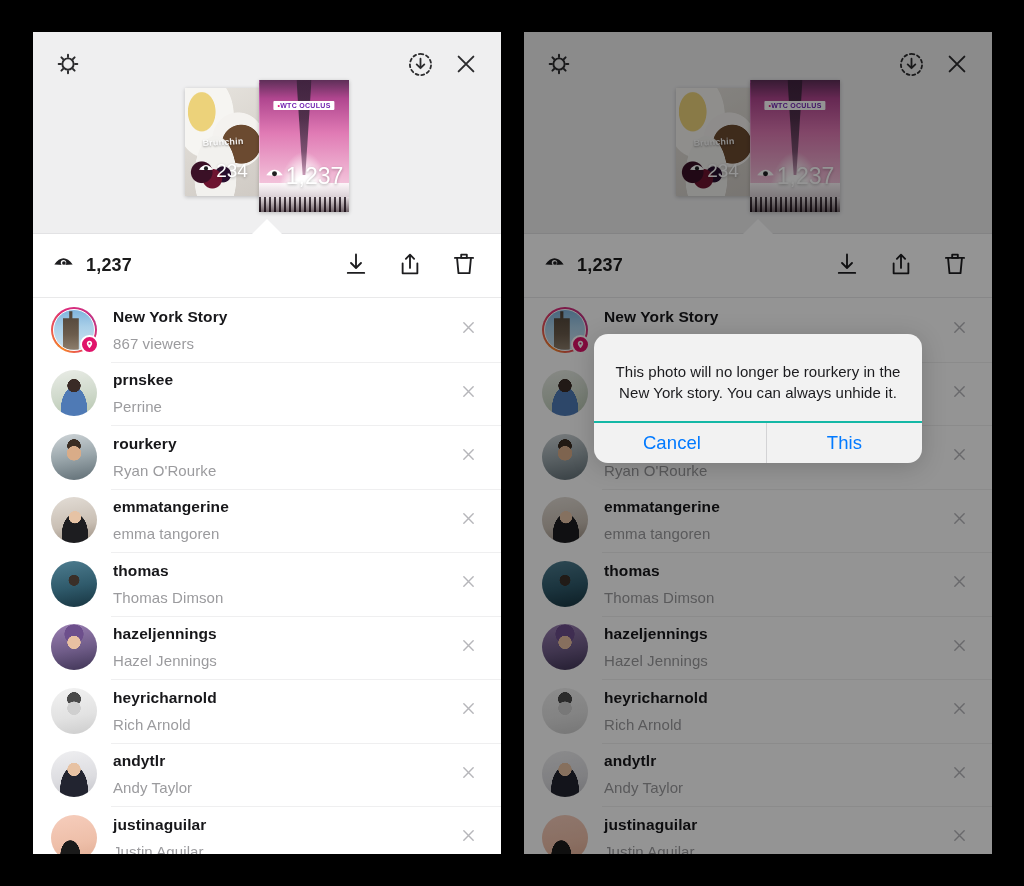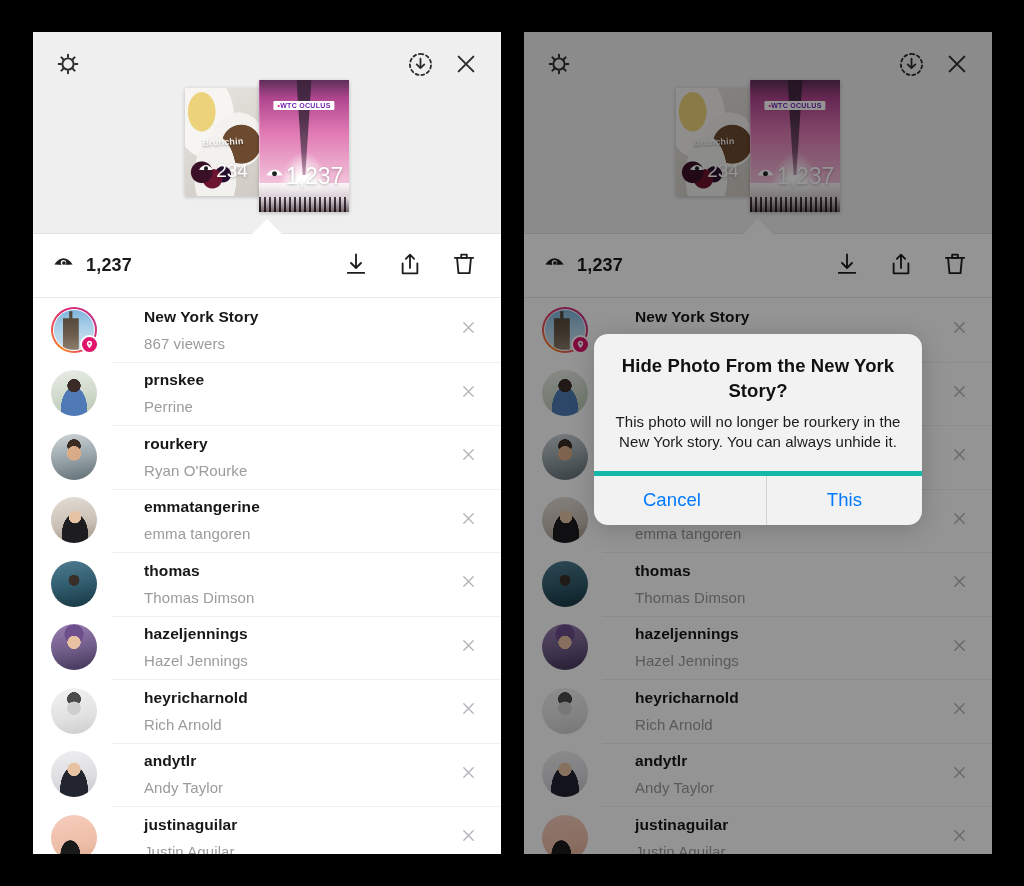--- a/index.html
+++ b/index.html
@@ -261,21 +261,21 @@
   .loc-badge {
     position: absolute;
     right: -2px; bottom: -1px;
     width: 19px; height: 19px;
     border-radius: 50%;
     background: #e0146a;
     border: 2px solid #ffffff;
     display: flex; align-items: center; justify-content: center;
   }
 
-  .vtext { display: flex; flex-direction: column; gap: 9px; min-width: 0; margin-left: 31px; }
+  .vtext { display: flex; flex-direction: column; gap: 9px; min-width: 0; }
   .vname {
     font-size: 15.5px;
     font-weight: 700;
     color: #17171a;
     letter-spacing: 0.1px;
     white-space: nowrap;
   }
   .vsub {
     font-size: 15px;
     font-weight: 400;
@@ -384,22 +384,22 @@
   .alert-msg {
     margin-top: 8px;
     font-size: 15px;
     font-weight: 400;
     color: #1b1b1e;
     line-height: 1.38;
     letter-spacing: 0.05px;
   }
   .alert-actions {
     display: flex;
-    border-top: 5px solid #14b8a6;
-    height: 54px;
+    border-top: 2px solid #14b8a6;
+    height: 42px;
     gap: 16px;
   }
   .alert-btn {
     flex: 1 1 50%;
     display: flex;
     align-items: center;
     justify-content: center;
     font-size: 18.5px;
     font-weight: 400;
     color: #027aff;
@@ -897,21 +897,20 @@
                   <path d="M5.4 5.4l13.2 13.2M18.6 5.4L5.4 18.6"></path>
                 </svg></span>
             </div>
           </div>
         </div>
 
       <div class="dim"></div>
 
       <div class="alert">
         <div class="alert-body">
-          <div class="alert-title">Hide Photo From the New York Story?</div>
           <div class="alert-msg">This photo will no longer be rourkery in the New York story. You can always unhide it.</div>
         </div>
         <div class="alert-actions">
           <div class="alert-btn">Cancel</div>
           <div class="alert-btn">This</div>
         </div>
       </div>
 
     </div>
   </div>

